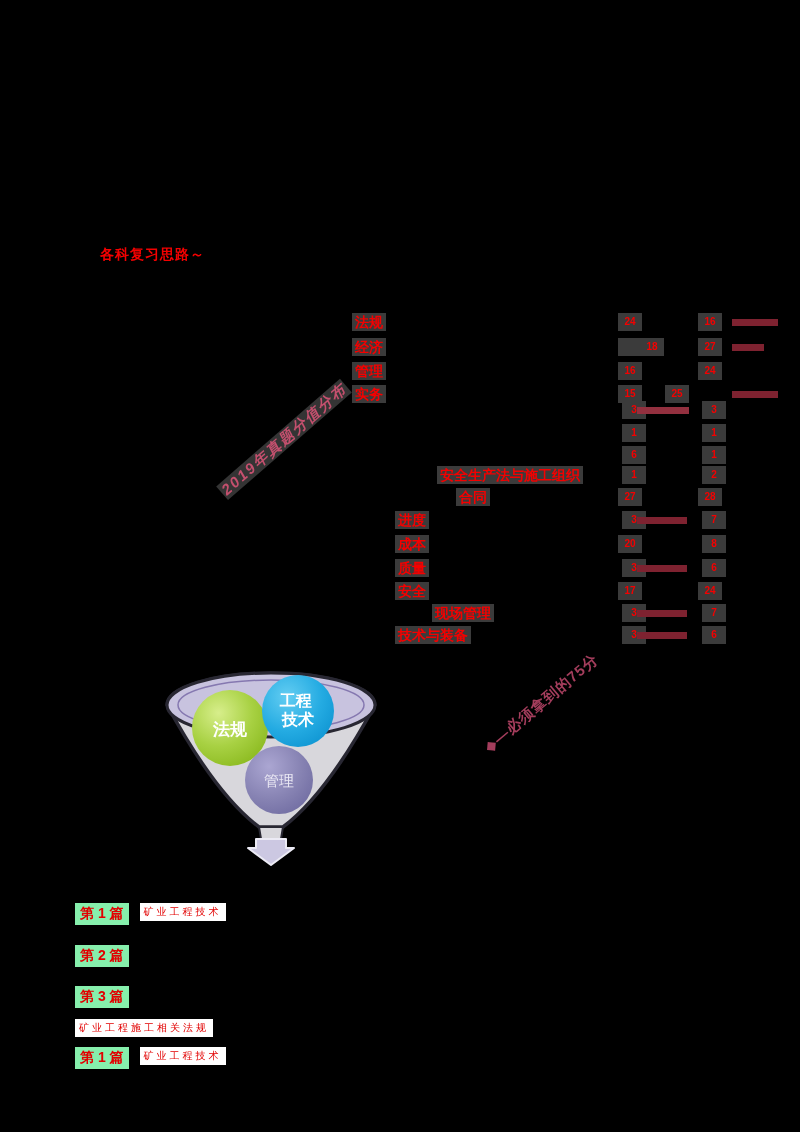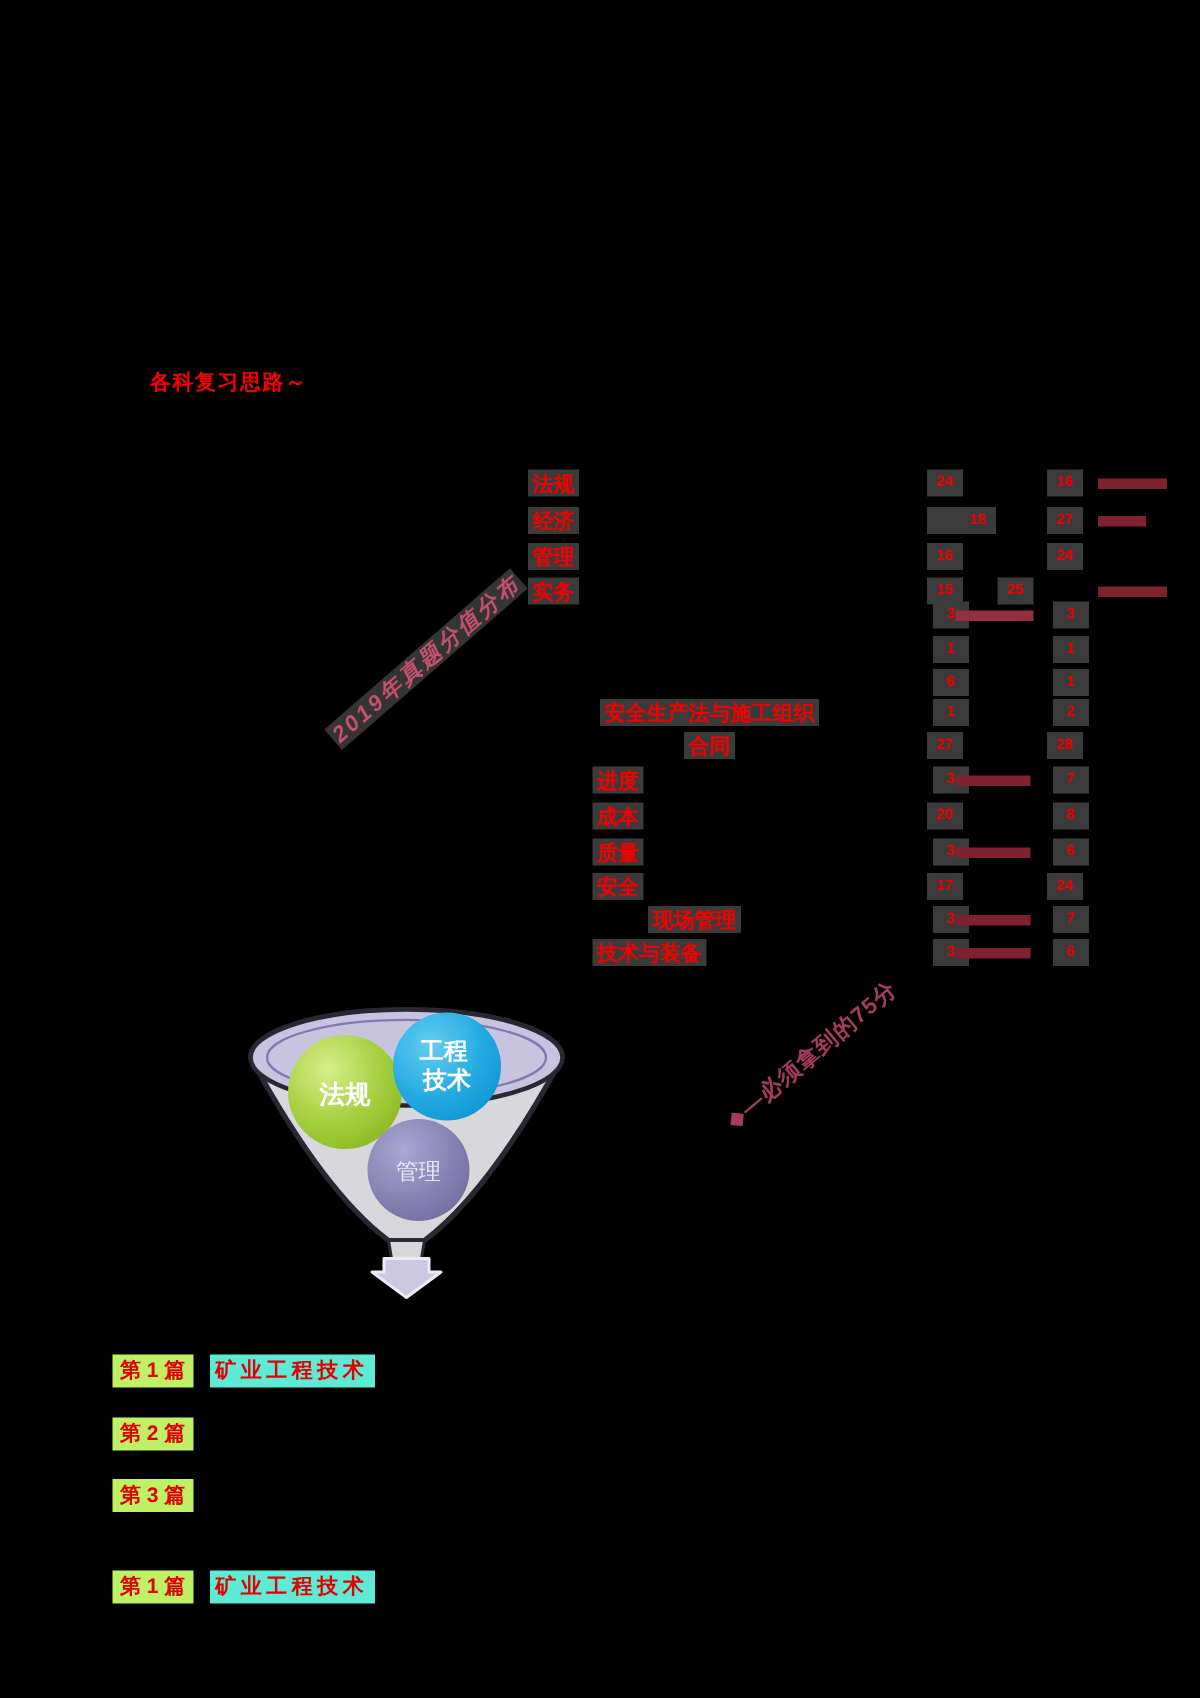--- a/index.html
+++ b/index.html
@@ -28,25 +28,25 @@
     left:228px;top:482px;transform:rotate(-41deg);color:#c4506e;
     font-style:italic;font-size:15px;letter-spacing:2px;background:#343434;padding:0 2px;
   }
   #note2{
     left:492px;top:738px;transform:rotate(-40deg);color:#a43d5c;
     font-size:15px;letter-spacing:1px;
   }
   
   .chapter-row{position:absolute;left:75px;display:flex;gap:11px;align-items:flex-start;}
   .chapter-badge{
-    background:#bef264;color:#e20000;font-weight:bold;font-size:14px;
+    background:#86efac;color:#e20000;font-weight:bold;font-size:14px;
     padding:2px 5px;white-space:nowrap;
   }
   .chapter-title{
-    background:#5eead4;color:#e20000;font-weight:bold;font-size:14px;
+    background:#ffffff;color:#e20000;font-weight:normal;font-size:10px;
     padding:2px 4px;letter-spacing:3px;white-space:nowrap;
   }
   svg text{font-family:"Liberation Sans","DejaVu Sans",sans-serif;}
 </style>
 </head>
 <body>
 
 <div id="canvas">
 
   <div id="page-title" class="abs">各科复习思路～</div>
@@ -67,21 +67,21 @@
       <div class="cell num" style="left: 618px; top: 385px;">15</div>
       <div class="cell num" style="left: 665px; top: 385px;">25</div>
       <div class="bar" style="left: 732px; top: 391px; width: 46px;"></div>
       <div class="cell num" style="left: 622px; top: 401px;">3</div>
       <div class="cell num" style="left: 702px; top: 401px;">3</div>
       <div class="bar light" style="left: 637px; top: 407px; width: 52px;"></div>
       <div class="cell num" style="left: 622px; top: 424px;">1</div>
       <div class="cell num" style="left: 702px; top: 424px;">1</div>
       <div class="cell num" style="left: 622px; top: 446px;">6</div>
       <div class="cell num" style="left: 702px; top: 446px;">1</div>
-      <div class="cell" style="left: 400px; top: 466px;">安全生产法与施工组织</div>
+      <div class="cell" style="left: 437px; top: 466px;">安全生产法与施工组织</div>
       <div class="cell num" style="left: 622px; top: 466px;">1</div>
       <div class="cell num" style="left: 702px; top: 466px;">2</div>
       <div class="cell" style="left: 456px; top: 488px;">合同</div>
       <div class="cell num" style="left: 618px; top: 488px;">27</div>
       <div class="cell num" style="left: 698px; top: 488px;">28</div>
       <div class="cell" style="left: 395px; top: 511px;">进度</div>
       <div class="cell num" style="left: 622px; top: 511px;">3</div>
       <div class="cell num" style="left: 702px; top: 511px;">7</div>
       <div class="bar" style="left: 637px; top: 517px; width: 50px;"></div>
       <div class="cell" style="left: 395px; top: 535px;">成本</div>
@@ -148,19 +148,20 @@
 
   <div class="chapter-row" style="top:903px;">
     <span class="chapter-badge">第 1 篇</span>
     <span class="chapter-title">矿业工程技术</span>
   </div>
   <div class="chapter-row" style="top:945px;">
     <span class="chapter-badge">第 2 篇</span>
   </div>
   <div class="chapter-row" style="top:986px;flex-direction:column;">
     <span class="chapter-badge">第 3 篇</span>
+    <span class="chapter-title">矿业工程施工相关法规</span>
   </div>
   <div class="chapter-row" style="top:1047px;">
     <span class="chapter-badge">第 1 篇</span>
     <span class="chapter-title">矿业工程技术</span>
   </div>
 
 </div>
 
 </body></html>

